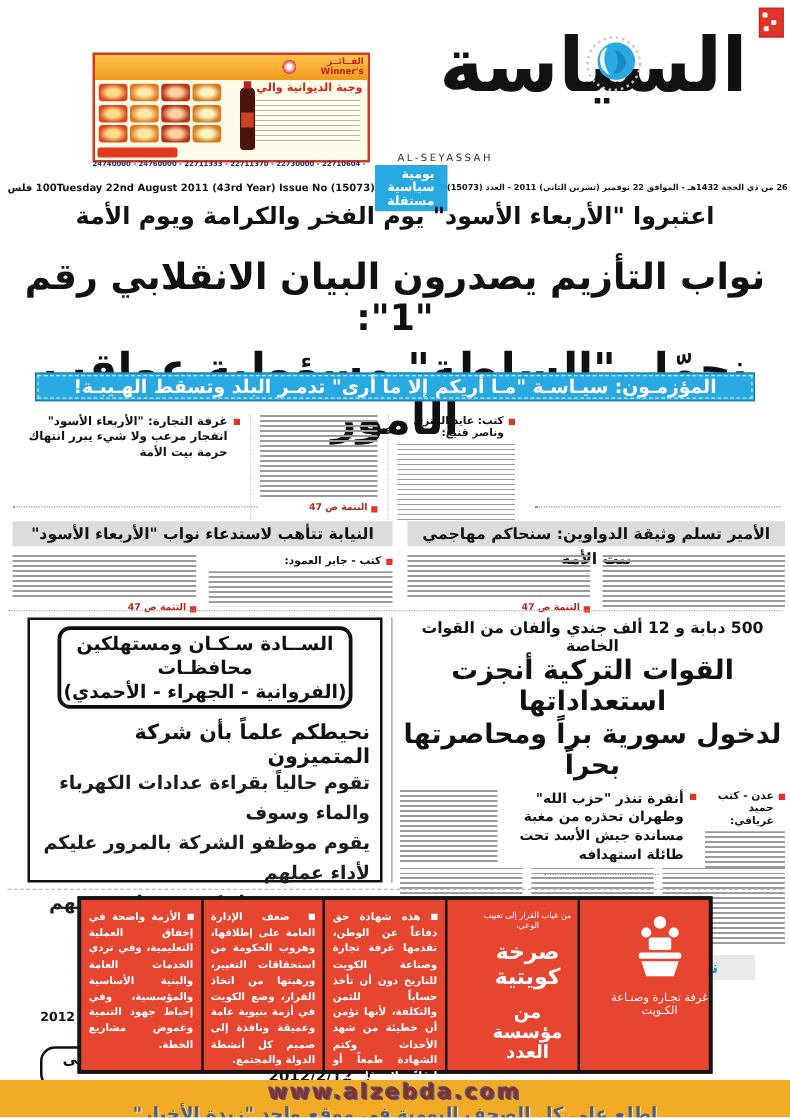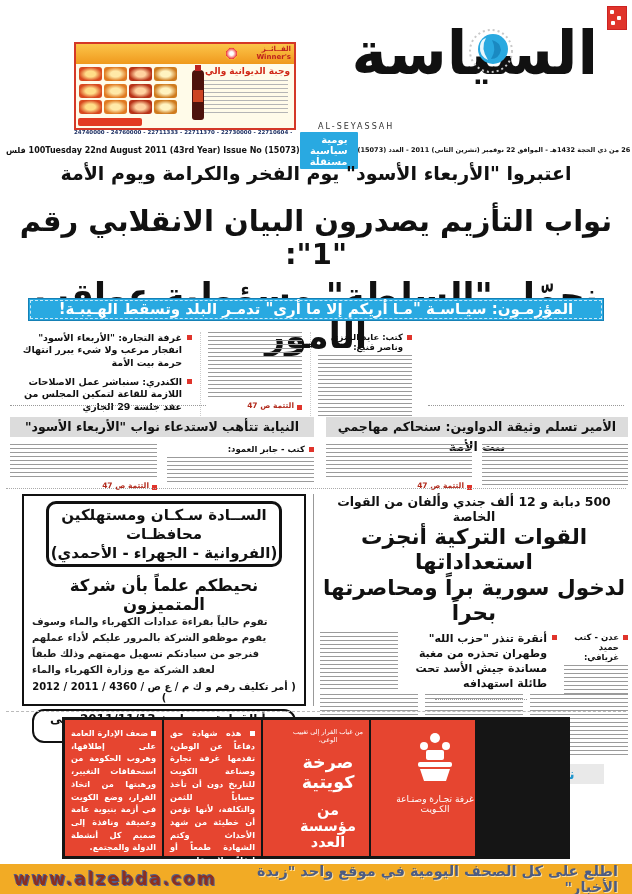--- a/index.html
+++ b/index.html
@@ -81,22 +81,22 @@
   #amir-body{top:444px;left:326px;width:302px;height:44px;}
   #niyaba-body{top:444px;left:10px;width:304px;height:44px;}
   
   #mid-sep{top:488px;left:6px;width:620px;border-top:1px dotted #aaa;}
   #vrule{left:313px;top:494px;height:212px;border-left:1px solid #999;}
   
   #meter-ad{left:22px;top:494px;width:284px;height:212px;border:2px solid #111;box-sizing:border-box;
     background:#fff;padding:5px 8px;direction:rtl;}
   #meter-ad .hdr{border:3px solid #111;border-radius:10px;margin:0 14px;padding:2px 0;
     text-align:center;font-size:15px;font-weight:bold;line-height:1.25;}
-  #meter-ad .lead{text-align:center;font-size:16.5px;font-weight:bold;margin-top:9px;}
-  #meter-ad .bl{text-align:left;font-size:10px;font-weight:bold;line-height:1.6;color:#1c1c1c;}
+  #meter-ad .lead{font-size:16.5px;font-weight:bold;margin-top:9px;}
+  #meter-ad .bl{text-align:right;font-size:15px;font-weight:bold;line-height:1.6;color:#1c1c1c;}
   #meter-ad .contract{text-align:center;font-size:10px;font-weight:bold;margin-top:3px;}
   #meter-ad .foot{width:fit-content;margin:6px auto 0;border:2px solid #111;border-radius:12px;
     padding:1px 12px;font-size:12px;font-weight:bold;}
   
   #turkey{left:320px;top:494px;width:308px;direction:rtl;}
   #turkey .kick{text-align:center;font-size:12.5px;font-weight:bold;}
   #turkey .h1{text-align:center;font-size:21.5px;font-weight:bold;line-height:1.18;letter-spacing:-1px;}
   #turkey .row2{display:flex;gap:7px;margin-top:7px;height:58px;}
   #turkey .row2 .mini{width:64px;}
   #turkey .row2 .bhead{width:152px;text-align:center;}
@@ -118,21 +118,21 @@
     line-height:1.55;text-align:justify;}
   #chamber .ttl{width:106px;direction:rtl;color:#fff;text-align:center;padding-top:8px;}
   #chamber .ttl .k{font-size:6.5px;}
   #chamber .ttl .t1{font-size:17.5px;font-weight:bold;margin-top:8px;}
   #chamber .ttl .t2{font-size:14.5px;font-weight:bold;margin-top:10px;}
   #chamber .ttl .nt{font-size:5.5px;margin-top:12px;}
   #chamber .logo{width:104px;color:#fff;text-align:center;padding-top:6px;}
   #chamber .logo .org{font-size:9px;font-weight:normal;margin-top:2px;}
   
   #banner{left:0;top:864px;width:632px;height:30px;background:#f2ab25;display:flex;
-    align-items:center;justify-content:space-between;padding:0 14px;box-sizing:border-box;}
+    align-items:center;justify-content:space-between;padding:0 14px;box-sizing:border-box;flex-direction:column;}
   #banner .ar{direction:rtl;font-size:14.5px;font-weight:bold;color:#4d5c82;
     text-shadow:1px 1px 0 #fce0a0;}
   #banner .url{font-size:17px;font-weight:bold;letter-spacing:2px;color:#8d2f1f;
     text-shadow:-1px -1px 0 #51618f,1px 1px 0 #51618f;}
 </style>
 </head>
 <body>
 
 <div id="page">
 
@@ -197,24 +197,20 @@
     <div class="deck">نواب التأزيم يصدرون البيان الانقلابي رقم "1":</div>
     <div class="main">نحمّل "السلطة" مسؤولية عواقب الأمور</div>
   </div>
   <div id="blue-bar" class="abs rtl">المؤزمـون: سيـاسـة "مـا أريكم إلا ما أرى" تدمـر البلد وتسقط الهـيبـة!</div>
 
   <div id="topcols" class="abs">
     <div class="col rtl" style="width:186px;">
       <div class="bullet-item">
         <span class="bsq"></span>
         <span class="t">غرفة التجارة: "الأربعاء الأسود" انفجار مرعب ولا شيء يبرر انتهاك حرمة بيت الأمة</span>
-      </div>
-      <div class="bullet-item">
-        <span class="bsq"></span>
-        <span class="t">الكندري: سنباشر عمل الاصلاحات اللازمة للقاعة لتمكين المجلس من عقد جلسة 29 الجاري</span>
       </div>
     </div>
     <div class="col" style="width:102px;">
       <div class="lines" style="height:66px;"></div>
       <div class="more-row rtl">
         <span class="bsq"></span>
         <span class="t">التتمة ص 47</span>
       </div>
     </div>
     <div class="col rtl" style="width:102px;">
@@ -312,20 +308,24 @@
     <div id="turkey-bar">
       <div class="pg">14</div>
       <div class="bar rtl">ندوة الإرادة التزمت الساحة... والمواقف مكررة</div>
     </div>
   </div>
 
   <div id="pre-chamber-sep" class="abs"></div>
 
   <div id="chamber" class="abs">
     <div class="in">
+      <div class="cell txt">
+        <span class="wsq"></span>
+        <span>الأزمة واضحة في إخفاق العملية التعليمية، وفي تردي الخدمات العامة والبنية الأساسية والمؤسسية، وفي إحباط جهود التنمية وغموض مشاريع الخطة.</span>
+      </div>
       <div class="cell txt">
         <span class="wsq"></span>
         <span>ضعف الإدارة العامة على إطلاقها، وهروب الحكومة من استحقاقات التغيير، ورهبتها من اتخاذ القرار، وضع الكويت في أزمة بنيوية عامة وعميقة ونافذة إلى صميم كل أنشطة الدولة والمجتمع.</span>
       </div>
       <div class="cell txt">
         <span class="wsq"></span>
         <span>هذه شهادة حق دفاعاً عن الوطن، تقدمها غرفة تجارة وصناعة الكويت للتاريخ دون أن تأخذ حساباً للثمن والتكلفة، لأنها تؤمن أن خطيئة من شهد الأحداث وكتم الشهادة طمعاً أو اتقاءً، لا تقل عن خطيئة من حضر الواقعة وشهد زوراً.</span>
       </div>
       <div class="cell ttl">
         <div class="k">من غياب القرار إلى تغييب الوعي،</div>

